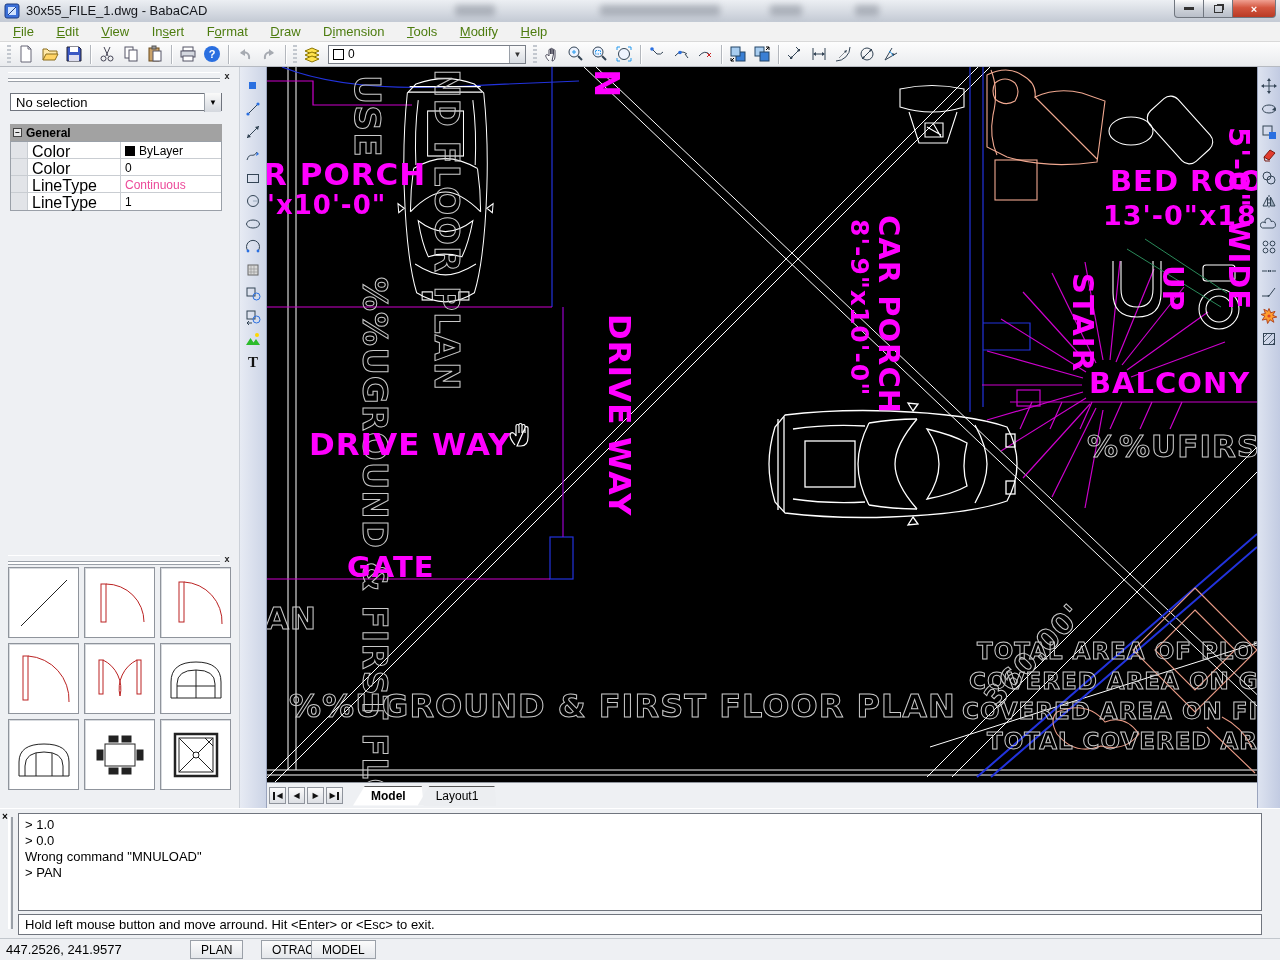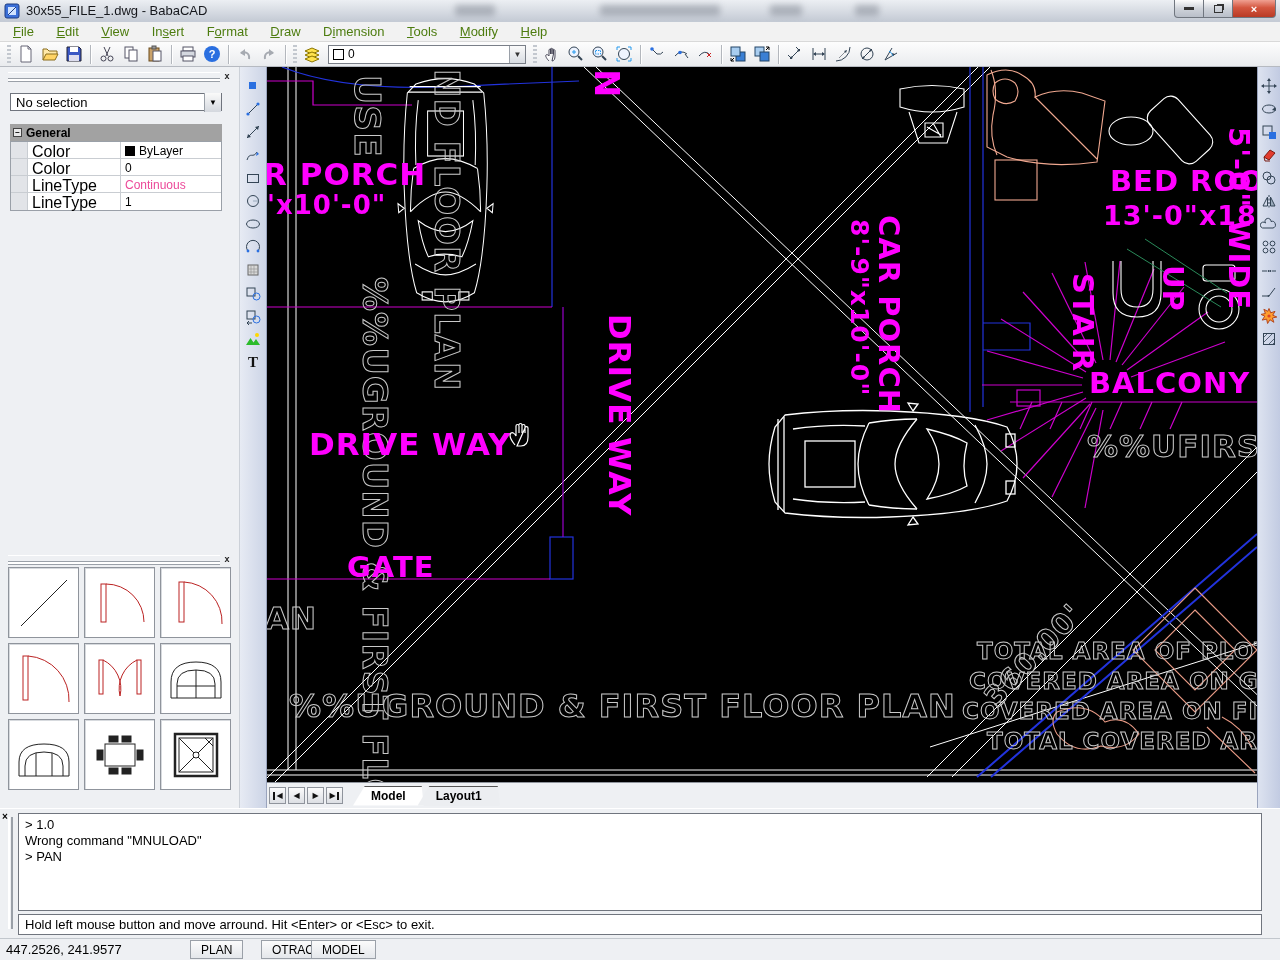--- a/index.html
+++ b/index.html
@@ -97,21 +97,21 @@
   .o  { fill:none; stroke:#c9c9c9; stroke-width:1; font-weight:bold; }
 
   
   #tabbar { left:267px; top:715px; width:990px; height:26px; background:#eef0f3;
     display:flex; align-items:center; border-top:1px solid #8f949c; }
   .navbtn { width:17px; height:17px; border:1px solid #8f949c; background:linear-gradient(#fbfbfb,#dcdfe4);
     margin-left:2px; display:flex; align-items:center; justify-content:center; font-size:8px; color:#111; }
   .vbar { width:2px; height:8px; background:#111; margin:0 1px; }
   .tab { height:20px; padding:2px 18px 0 18px; font-size:12px; margin-left:-6px;
     clip-path:polygon(12px 0, calc(100% - 2px) 0, 100% 100%, 0 100%);
-    background:#fff; border-top:1px solid #555; filter:drop-shadow(0 0 0.5px #555);font-weight:bold; }
+    background:#fff; border-top:1px solid #555; filter:drop-shadow(0 0 0.5px #555); }
   #tab-model { margin-left:10px; font-weight:bold; }
   #tab-layout1 { background:#eceef1; }
 
   
   #cmdpanel { left:0; top:808px; width:1280px; height:130px; background:#eef0f3; border-top:1px solid #fff; }
   #cmd-close { left:2px; top:2px; font-size:10px; font-weight:bold; }
   #cmd-grip { left:8px; top:8px; width:5px; height:112px;
     border-left:2px solid #fff; border-right:2px solid #9aa0a8; }
   #cmd-history { left:18px; top:4px; width:1244px; height:98px; background:#fff;
     border:1px solid #70757e; font-size:13px; line-height:16px; padding:3px 6px; color:#000; }
@@ -759,20 +759,21 @@
         </svg>
       </span>
   </div>
 </div>
 
 <div id="cmdpanel" class="abs">
   <span id="cmd-close" class="abs">×</span>
   <span id="cmd-grip" class="abs"></span>
   <div id="cmd-history" class="abs">
     <div>&gt; 1.0</div>
+    <div>&gt; 0.0</div>
     <div>Wrong command "MNULOAD"</div>
     <div>&gt; PAN</div>
   </div>
   <div id="cmd-input" class="abs">Hold left mouse button and move arround. Hit &lt;Enter&gt; or &lt;Esc&gt; to exit.</div>
 </div>
 
 <div id="statusbar" class="abs">
   <span id="coords" class="abs">447.2526, 241.9577</span>
   <span class="sbtn abs" style="left:190px;">PLAN</span>
   <span class="sbtn abs" style="left:249px;margin-left:12px;">OTRACK</span>

